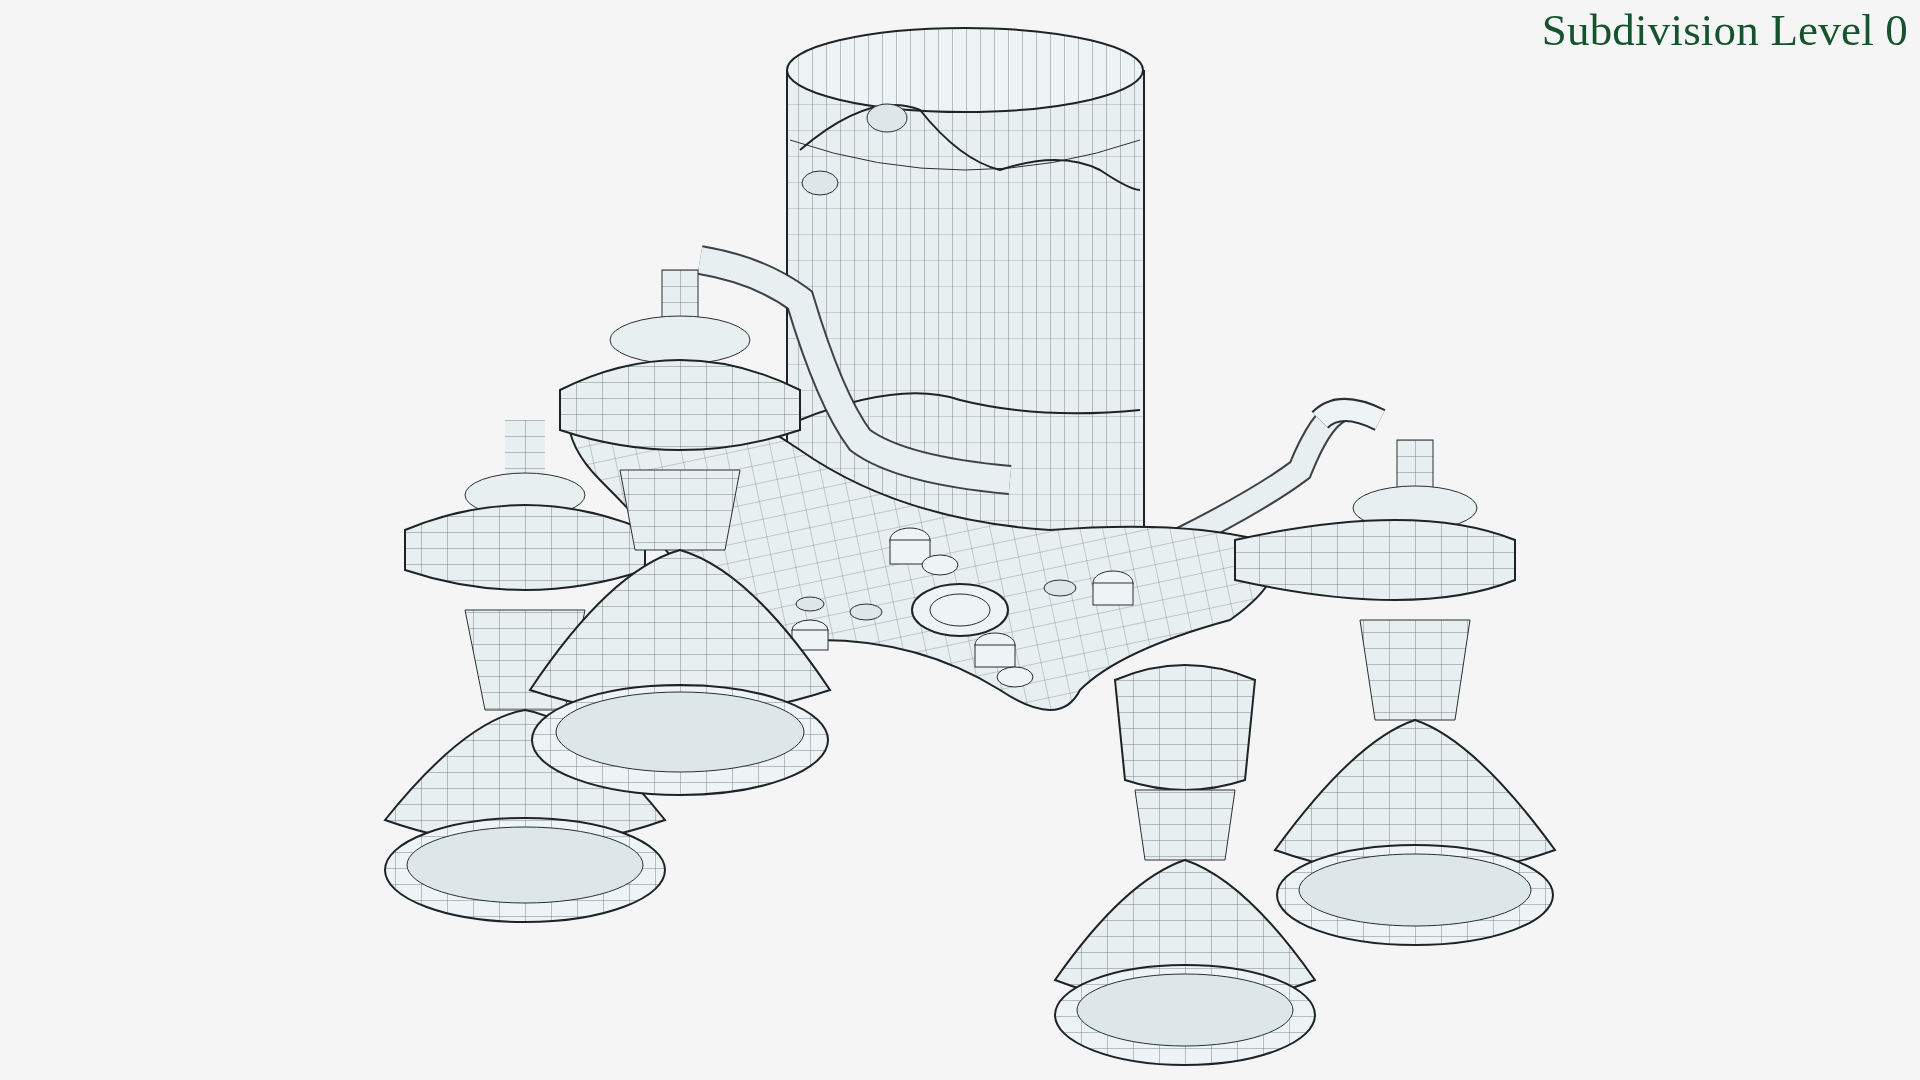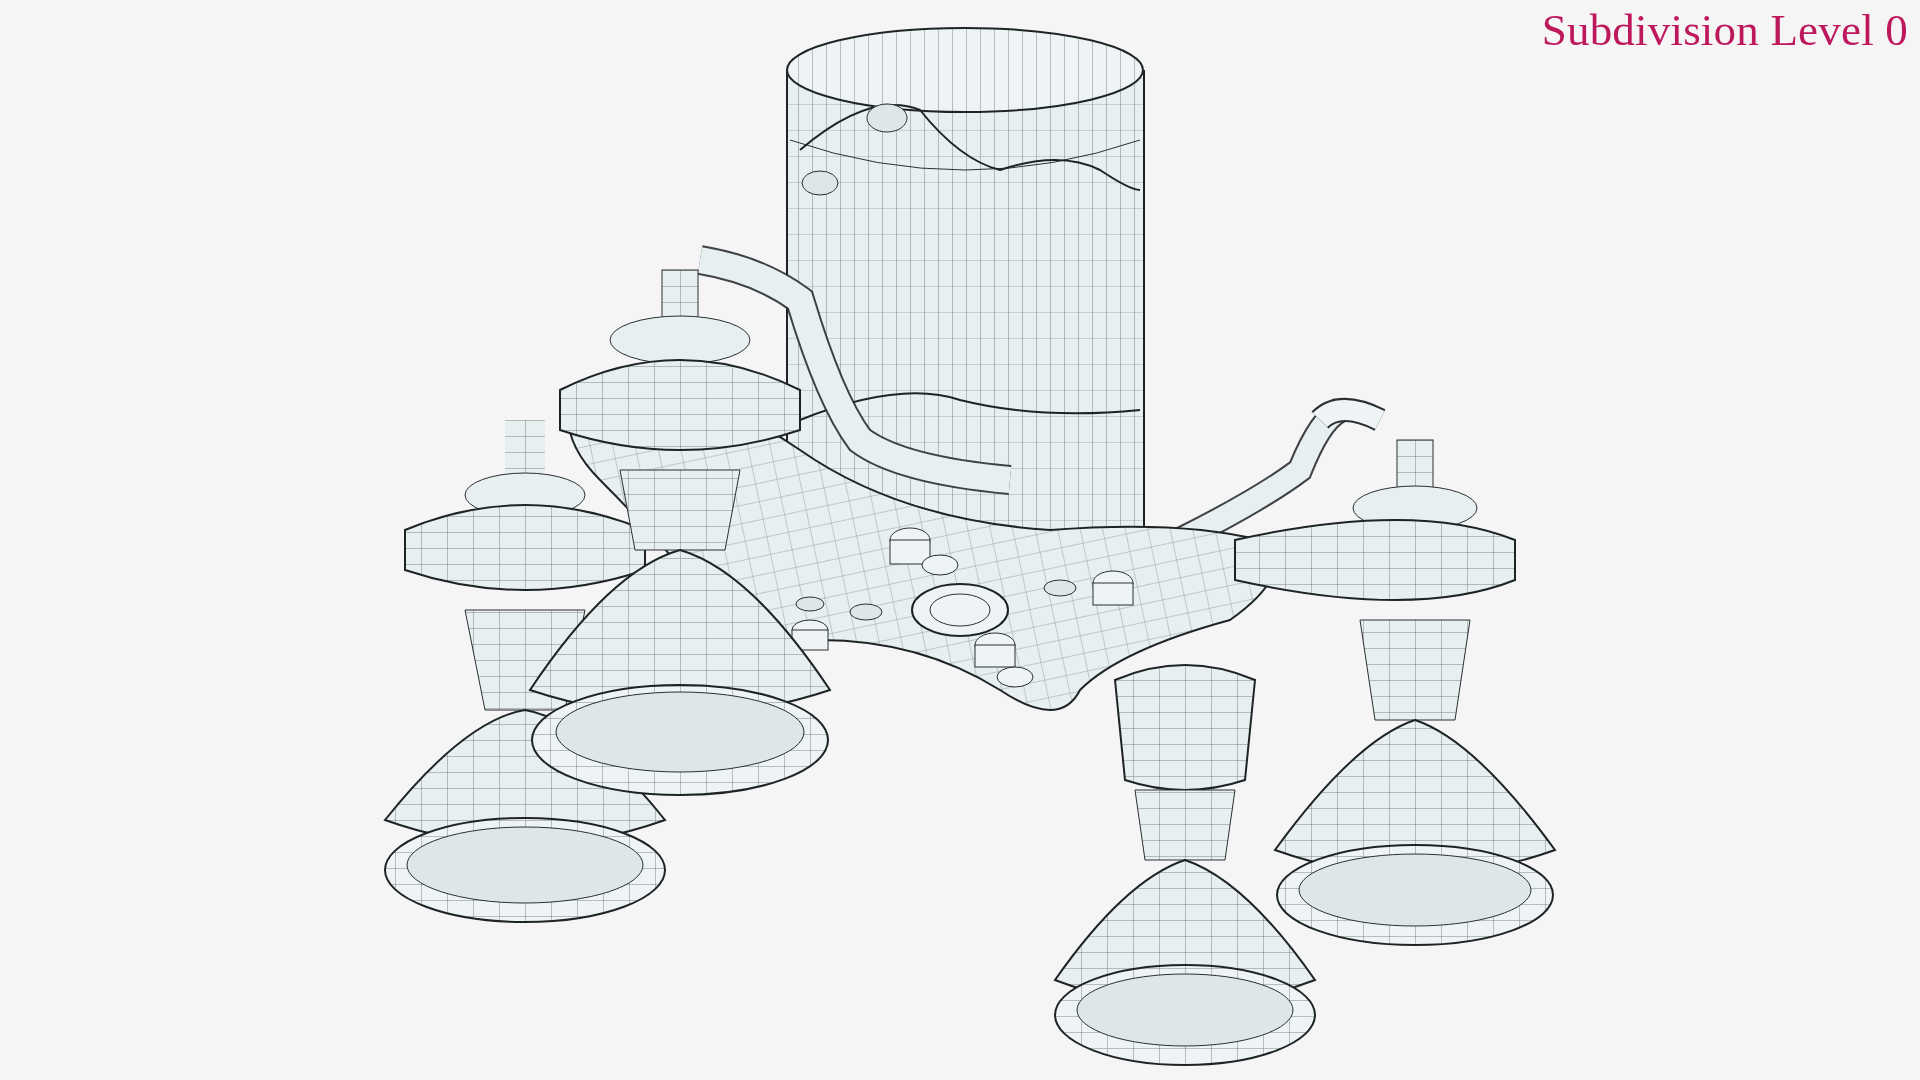--- a/index.html
+++ b/index.html
@@ -4,21 +4,21 @@
   <style>
     html, body { margin: 0; padding: 0; }
     body {
       width: 1920px; height: 1080px; overflow: hidden;
       background: #f5f5f5;
       position: relative;
       font-family: "Liberation Serif", "DejaVu Serif", serif;
     }
     .label {
       position: absolute; top: 6px; right: 12px;
-      font-size: 45px; color: #be185d; letter-spacing: 0.2px;
+      font-size: 45px; color: #14532d; letter-spacing: 0.2px;
       line-height: 1.1;
     }
     svg.render { position: absolute; left: 0; top: 0; }
     .wire { fill: none; stroke: #2a2f33; stroke-width: 1; }
     .edge { fill: none; stroke: #1e2326; stroke-width: 2; }
     .surf { fill: #e7eff1; }
     .surf2 { fill: #dde7ea; }
     .surf3 { fill: #eef4f5; }
   </style>
 </head>

